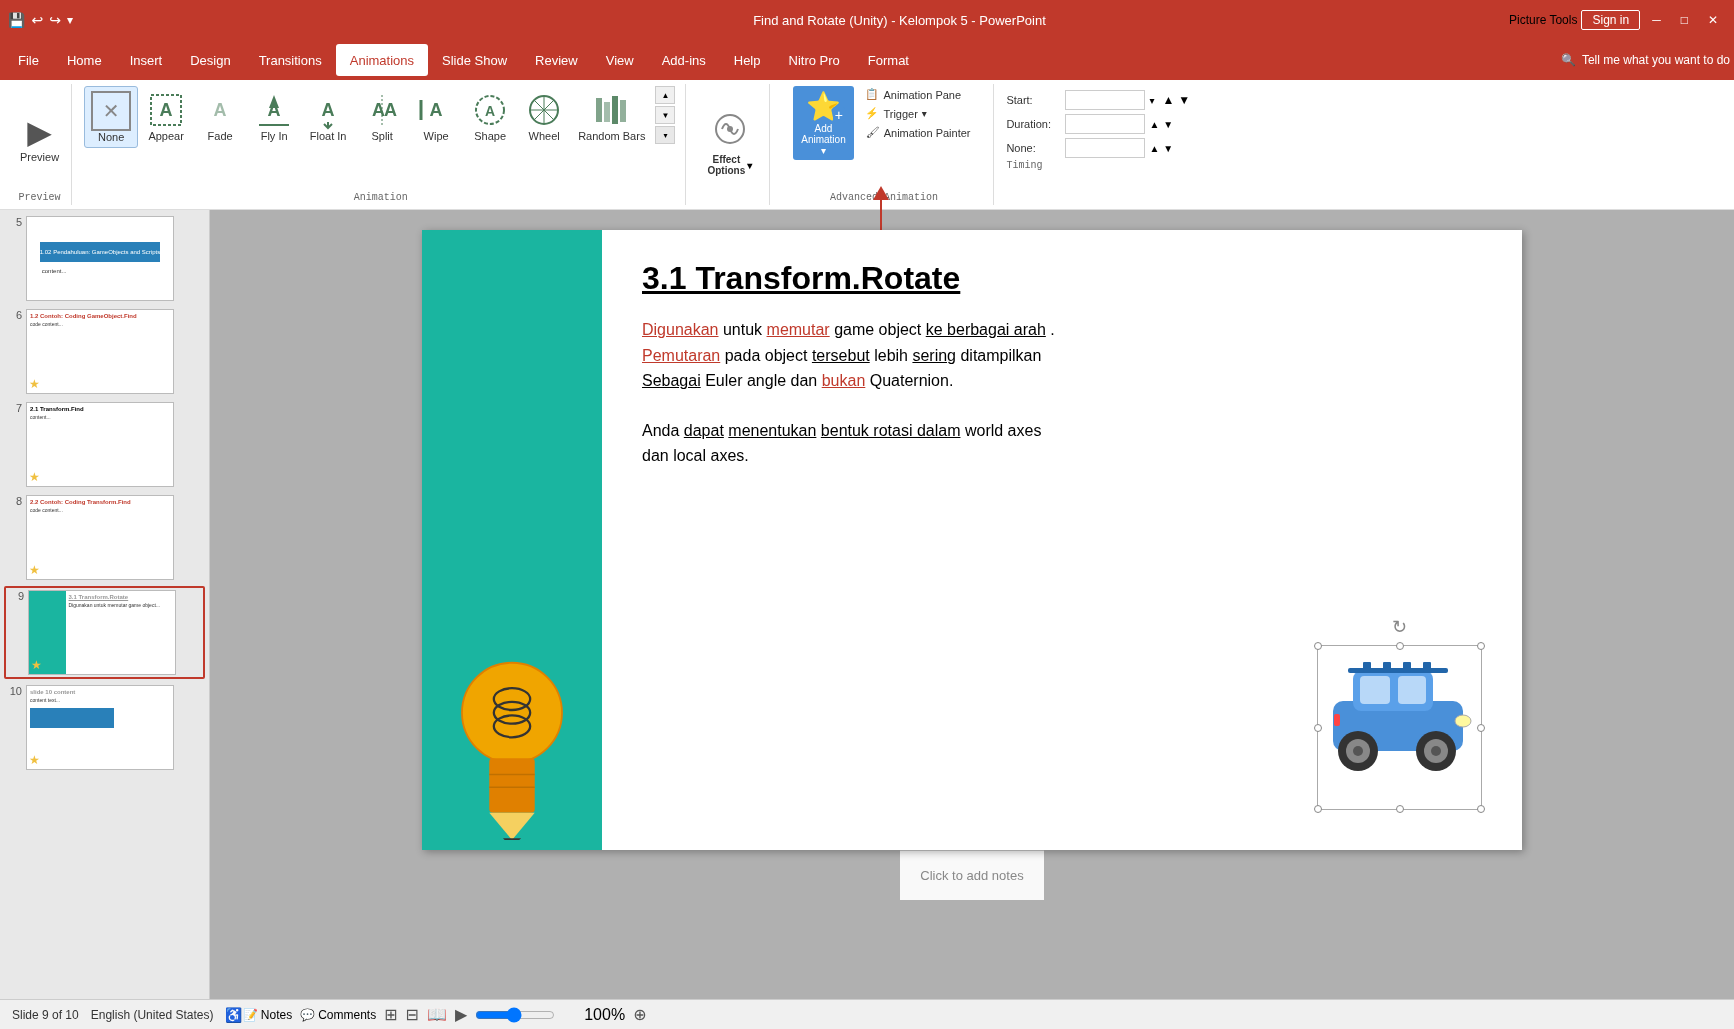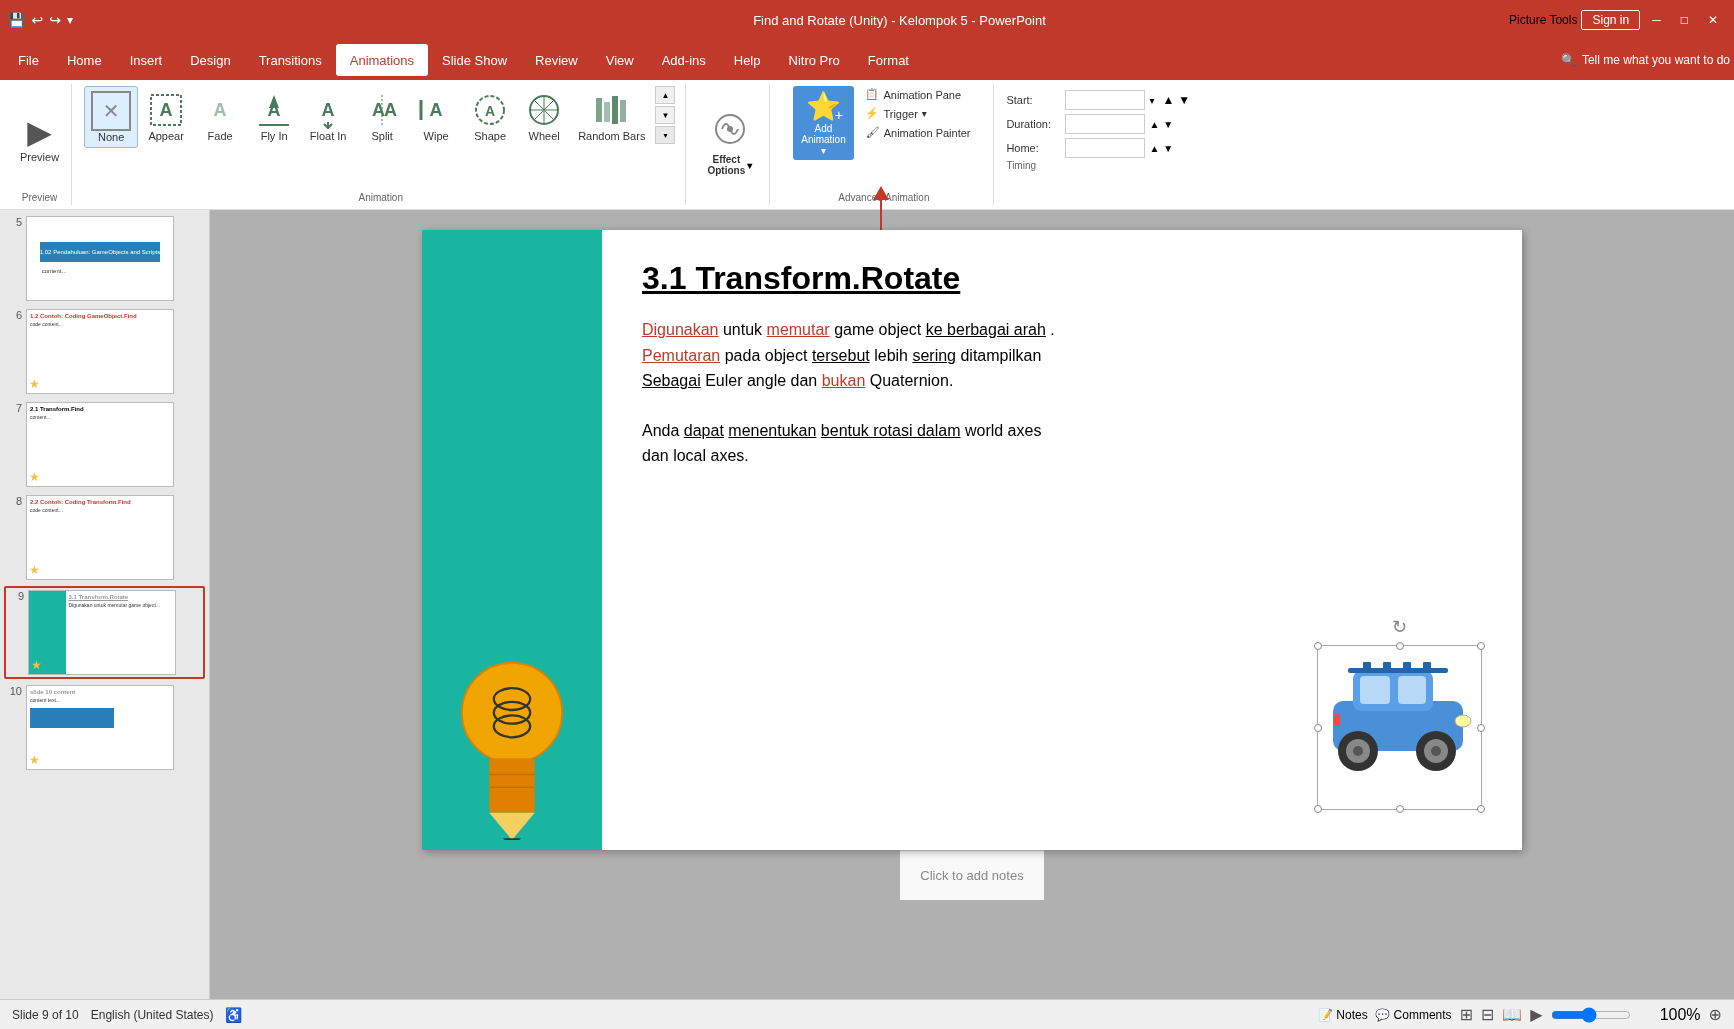--- a/index.html
+++ b/index.html
@@ -74,20 +74,21 @@
     .ribbon-group-content {
       display: flex;
       align-items: center;
       gap: 4px;
       flex: 1;
     }
     .ribbon-group-label {
       font-size: 10px;
       color: #666;
       padding-top: 2px;
+      font-family: Liberation Mono, monospace;
     }
 
     
     .anim-btn {
       display: flex;
       flex-direction: column;
       align-items: center;
       cursor: pointer;
       padding: 4px 6px;
       border-radius: 3px;
@@ -320,21 +321,20 @@
     }
 
     
     .bottom-bar {
       height: 30px;
       background: #f0f0f0;
       border-top: 1px solid #ccc;
       display: flex;
       align-items: center;
       padding: 13px 12px;
-      justify-content: space-between;
     }
     .bottom-left { display: flex; align-items: center; gap: 12px; font-size: 12px; color: #333; }
     .bottom-right { display: flex; align-items: center; gap: 8px; }
     .bottom-icon { font-size: 16px; color: #555; cursor: pointer; }
 
     .click-notes {
       color: #888;
       font-size: 13px;
       text-align: center;
       width: 100%;
@@ -576,21 +576,21 @@
           <span style="font-size:12px;cursor:pointer;margin-left:4px;">▲</span>
           <span style="font-size:12px;cursor:pointer;">▼</span>
         </div>
         <div class="timing-row">
           <span class="timing-label">Duration:</span>
           <input class="timing-input" type="text" value="" style="">
           <span style="font-size:10px;cursor:pointer;">▲</span>
           <span style="font-size:10px;cursor:pointer;">▼</span>
         </div>
         <div class="timing-row">
-          <span class="timing-label">Home:</span>
+          <span class="timing-label">None:</span>
           <input class="timing-input" type="text" value="" style="">
           <span style="font-size:10px;cursor:pointer;">▲</span>
           <span style="font-size:10px;cursor:pointer;">▼</span>
         </div>
       </div>
       <div class="ribbon-group-label">Timing</div>
     </div>
 
   </div>
 </div>

